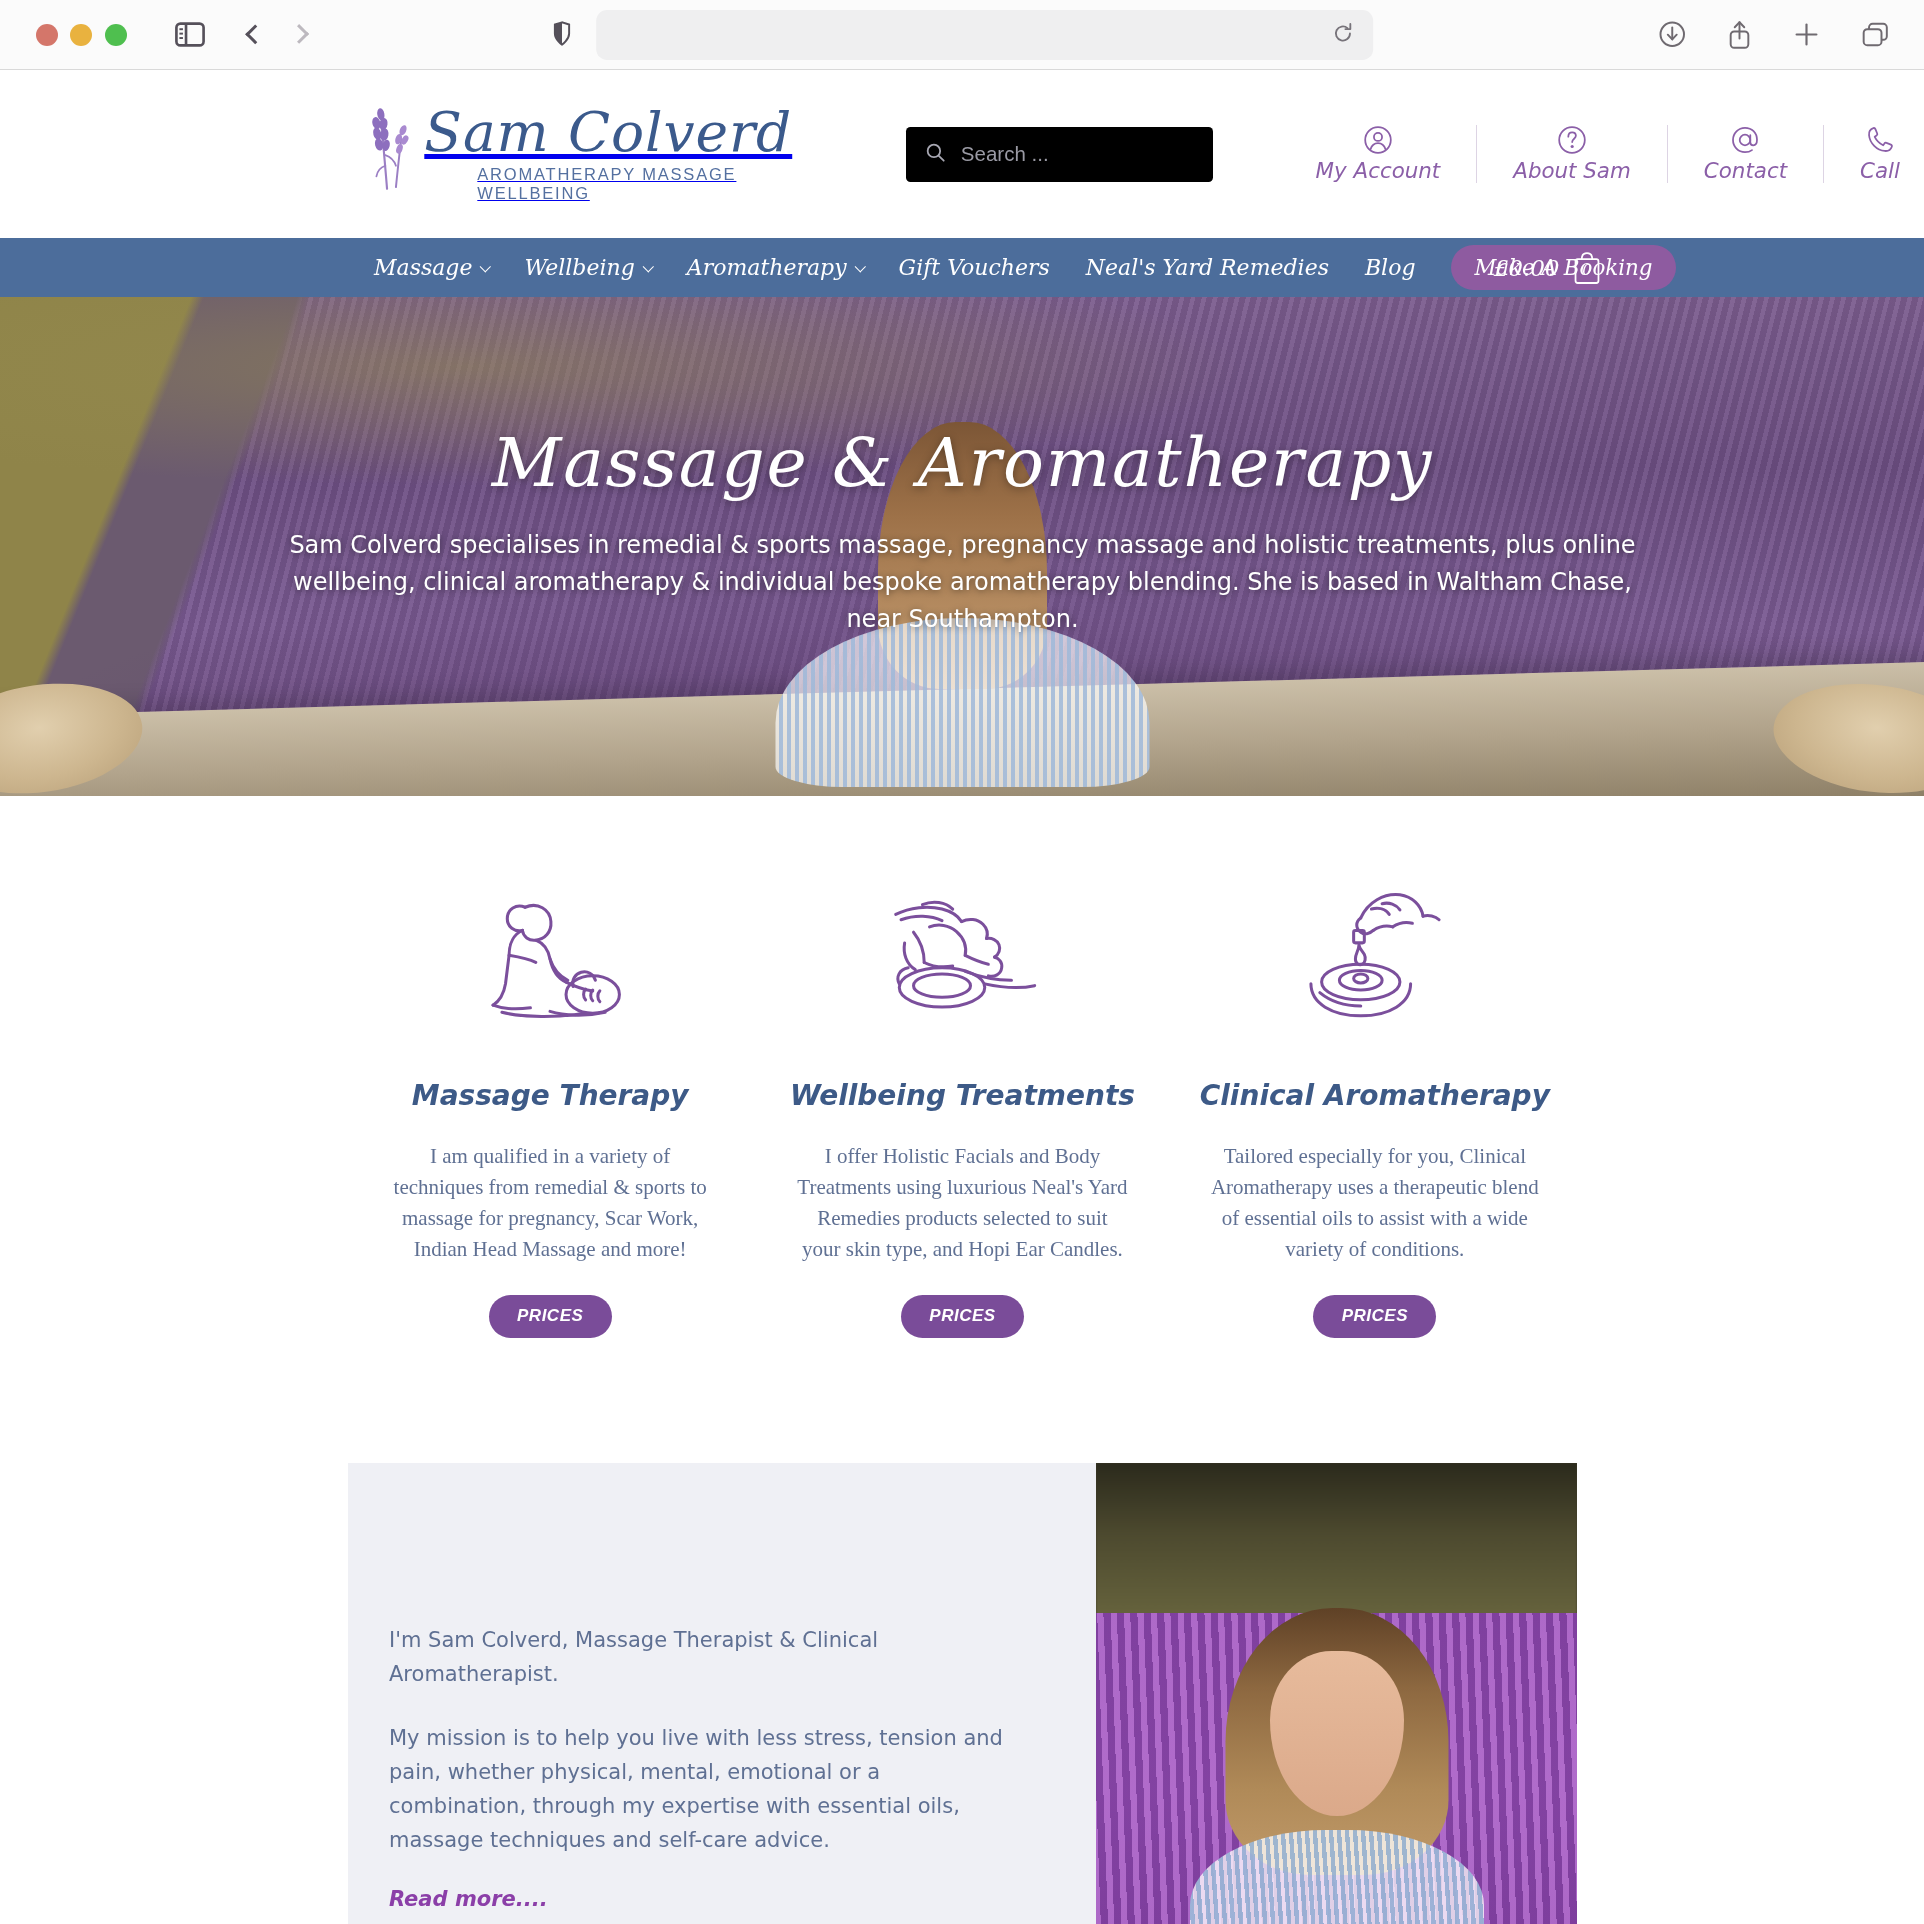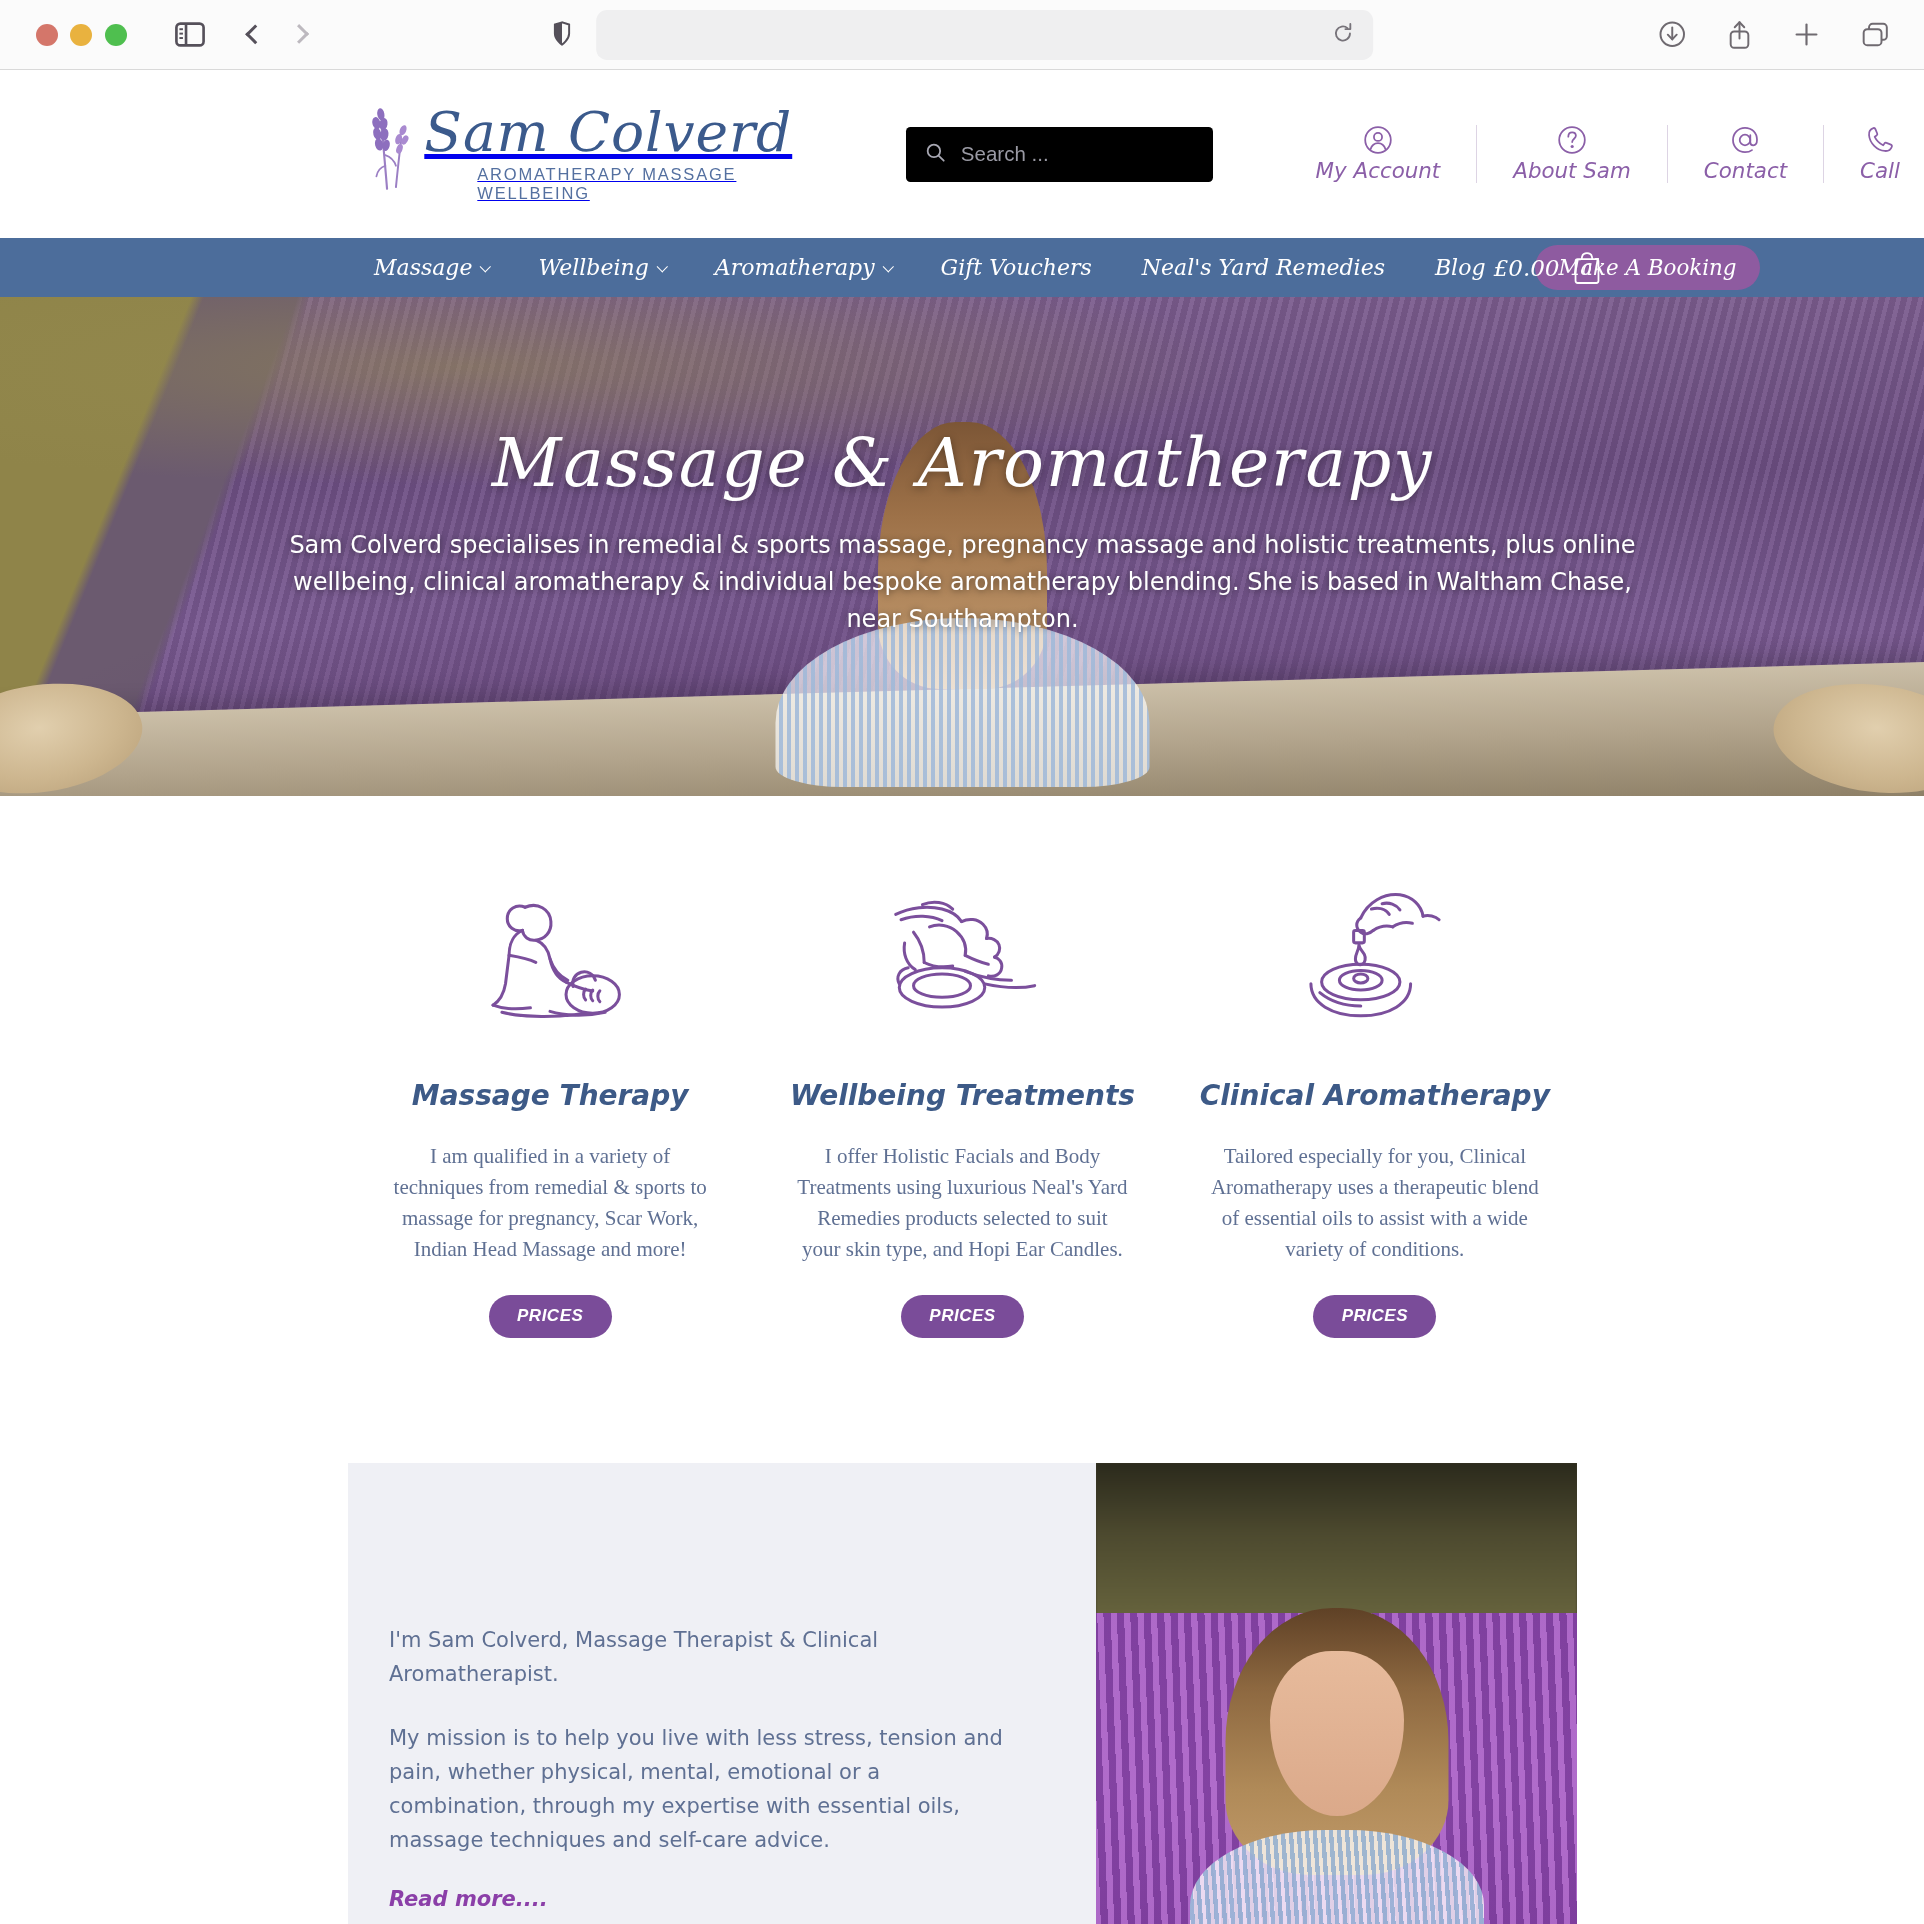--- a/index.html
+++ b/index.html
@@ -124,21 +124,21 @@
     font-family: "DejaVu Sans", sans-serif;
     white-space: nowrap;
   }
 
   
   .navbar {
     height: 59px;
     background: #4c6d9b;
     display: flex; align-items: center;
     padding-left: 356px;
-    gap: 14px;
+    gap: 0;
     position: relative;
   }
   .nav-item {
     color: #ffffff;
     font-size: 22px;
     font-style: italic;
     font-family: "DejaVu Serif", serif;
     text-decoration: none;
     padding: 0 18px;
     display: flex; align-items: center; gap: 8px;

